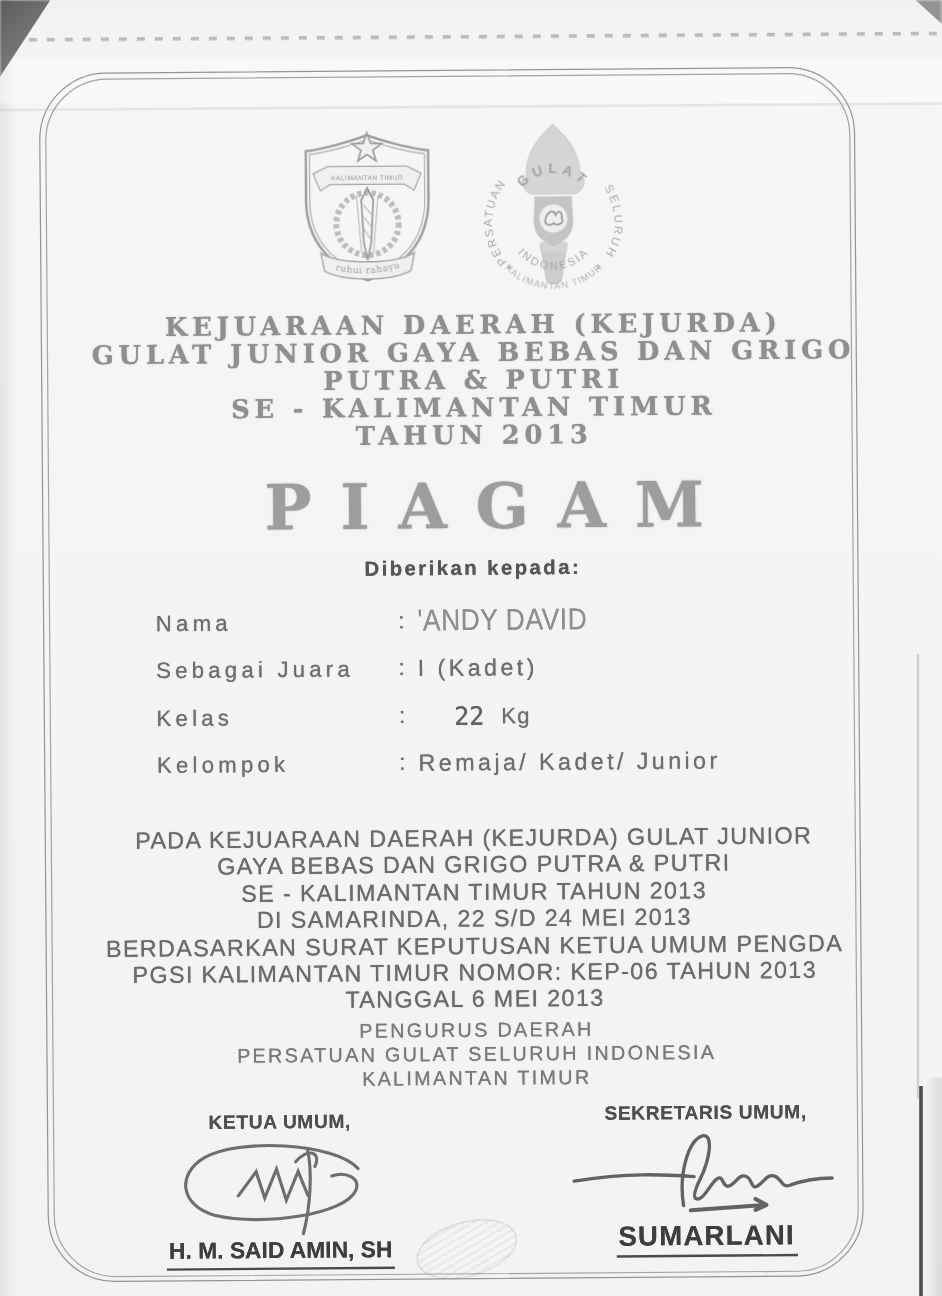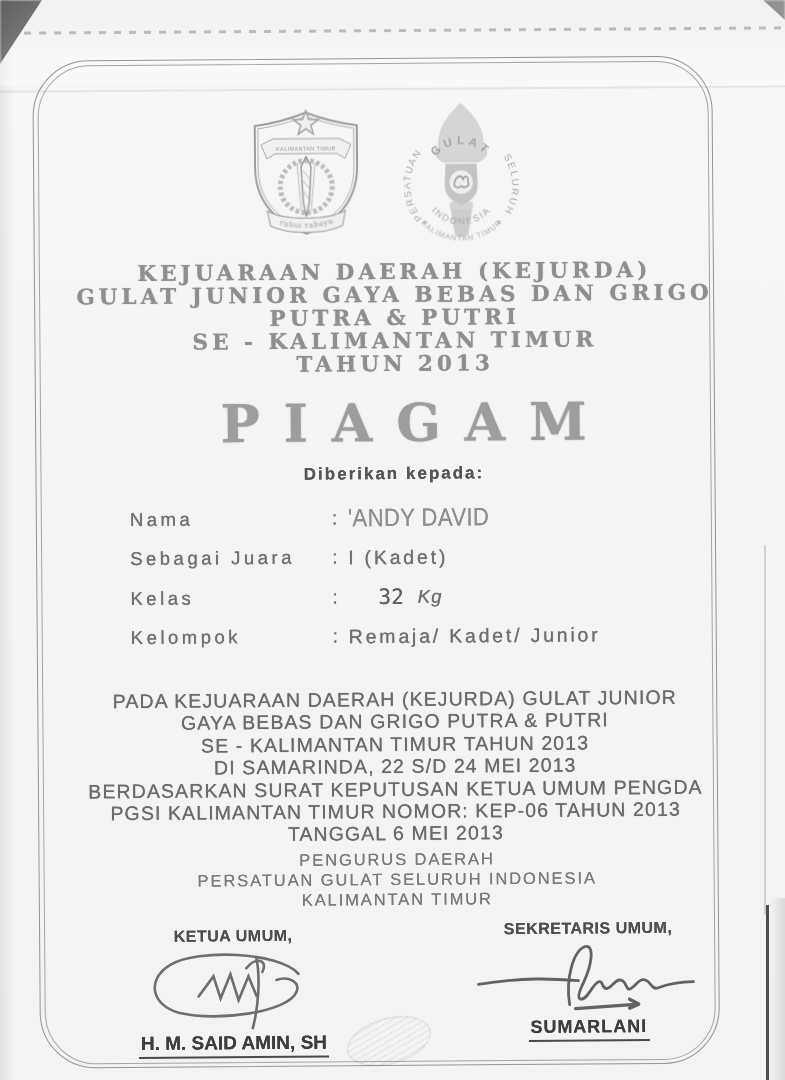--- a/index.html
+++ b/index.html
@@ -60,38 +60,38 @@
   .frow{display:flex;align-items:center;height:39.5px;}
   .flabel{width:202px;font-size:18.5px;letter-spacing:3.5px;color:#6f6f6f;
     text-shadow:0 0 .7px #6f6f6f;}
   .fsep{width:16px;font-size:19px;color:#6f6f6f;text-shadow:0 0 .7px #6f6f6f;}
   .fval{font-size:19.5px;letter-spacing:2.8px;color:#6f6f6f;text-shadow:0 0 .7px #6f6f6f;}
   .fval-name{font-size:25px;letter-spacing:.5px;color:#8f8f8f;
     transform:scaleX(.88);transform-origin:left center;text-shadow:0 0 .5px #8f8f8f;}
   .fval-num{font-family:"DejaVu Sans Mono",monospace;font-size:21px;color:#616161;
     margin-left:30px;text-shadow:0 0 .6px #616161;}
   .fval-unit{font-size:18.5px;letter-spacing:1px;color:#6f6f6f;margin-left:14px;
-    text-shadow:0 0 .7px #6f6f6f;font-style:italic;}
+    text-shadow:0 0 .7px #6f6f6f;}
 
   .body-par{position:absolute;left:40px;top:688px;width:705px;text-align:center;
     font-size:19.5px;line-height:22.4px;letter-spacing:1.1px;padding-left:1px;
     color:#6b6b6b;text-shadow:0 0 .7px #6b6b6b;}
   .issuer{position:absolute;left:40px;top:849px;width:705px;text-align:center;
     font-size:16.5px;line-height:20px;letter-spacing:1.9px;padding-left:2px;
     color:#7a7a7a;text-shadow:0 0 .6px #7a7a7a;}
 
   .sig{position:absolute;text-align:center;}
   .sig-left{left:95px;top:926px;width:270px;}
   .sig-right{left:450px;top:921px;width:270px;}
   .sig-title{font-size:16px;font-weight:bold;color:#4f4f4f;letter-spacing:.5px;
     text-shadow:0 0 .5px #4f4f4f;}
   .sig-name{display:inline-block;font-weight:bold;color:#3e3e3e;
     border-bottom:2.2px solid #4a4a4a;padding:0 2px 2px 2px;text-shadow:0 0 .5px #3e3e3e;}
   .sig-left .sig-name{font-size:19px;}
-  .sig-right .sig-name{font-size:18px;letter-spacing:1px;}
+  .sig-right .sig-name{font-size:23px;letter-spacing:1px;}
   .sig-svg{display:block;margin:1px auto 2px auto;}
 
   .stamp-faint{position:absolute;left:342px;top:1018px;width:84px;height:44px;
     border:1px solid rgba(130,130,130,.25);border-radius:50%;
     transform:rotate(-15deg);filter:blur(.6px);
     background:repeating-linear-gradient(-15deg,rgba(140,140,140,0) 0 4px,rgba(140,140,140,.13) 4px 5.5px);}
 </style>
 </head>
 <body>
 
@@ -175,21 +175,21 @@
         <span class="fval-name">'ANDY DAVID</span>
       </div>
       <div class="frow">
         <span class="flabel">Sebagai Juara</span>
         <span class="fsep">:</span>
         <span class="fval">I (Kadet)</span>
       </div>
       <div class="frow">
         <span class="flabel">Kelas</span>
         <span class="fsep">:</span>
-        <span class="fval-num">32</span>
+        <span class="fval-num">22</span>
         <span class="fval-unit">Kg</span>
       </div>
       <div class="frow">
         <span class="flabel">Kelompok</span>
         <span class="fsep">:</span>
         <span class="fval">Remaja/ Kadet/ Junior</span>
       </div>
     </div>
 
     <div class="body-par">

